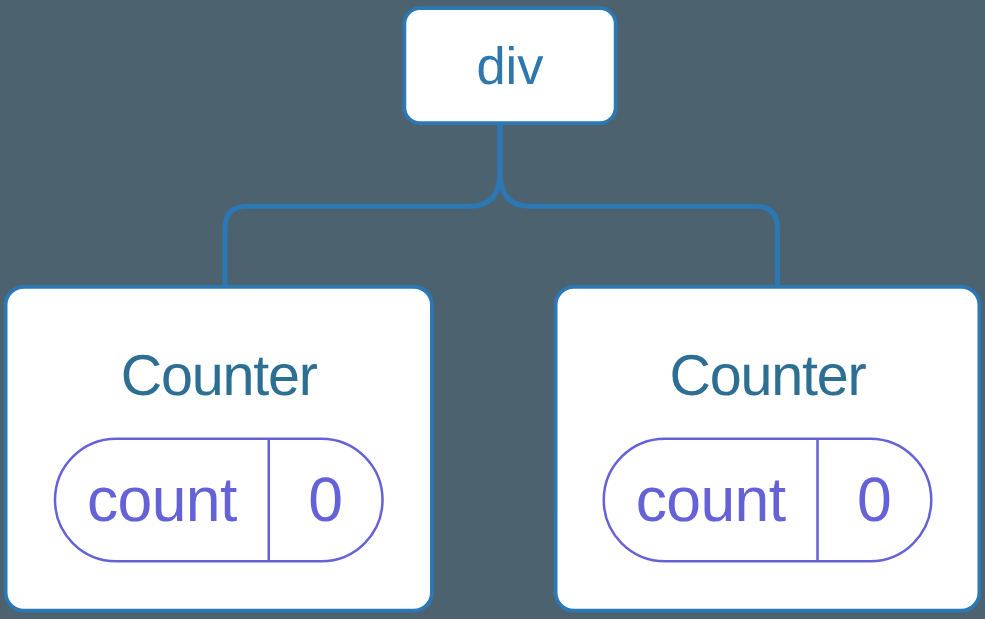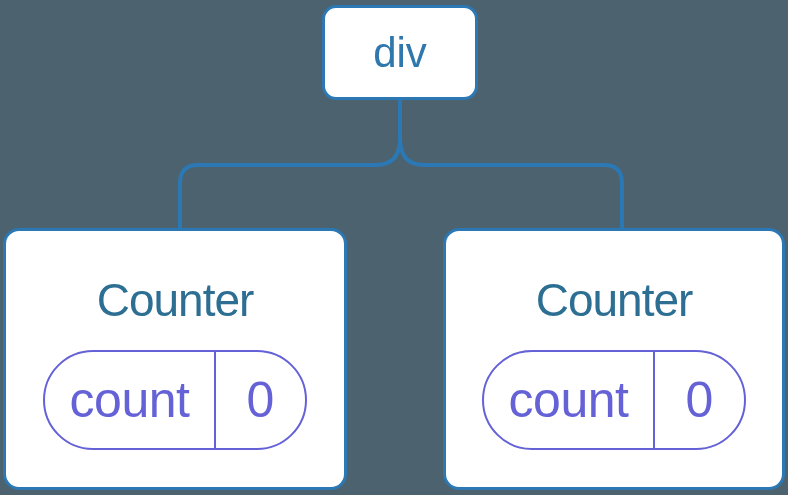--- a/index.html
+++ b/index.html
@@ -23,21 +23,21 @@
   }
   svg.connector path {
     fill: none;
     stroke: var(--connector-blue, #2b78b5);
     stroke-width: 4;
   }
   .root-node {
     position: absolute;
     left: 322px;
     top: 5px;
-    width: 156px;
+    width: 172px;
     height: 95px;
     box-sizing: border-box;
     background: var(--node-background, #ffffff);
     border: 3.5px solid var(--node-border-blue, #2b78b5);
     border-radius: 14px;
     display: flex;
     align-items: center;
     justify-content: center;
     z-index: 1;
   }

